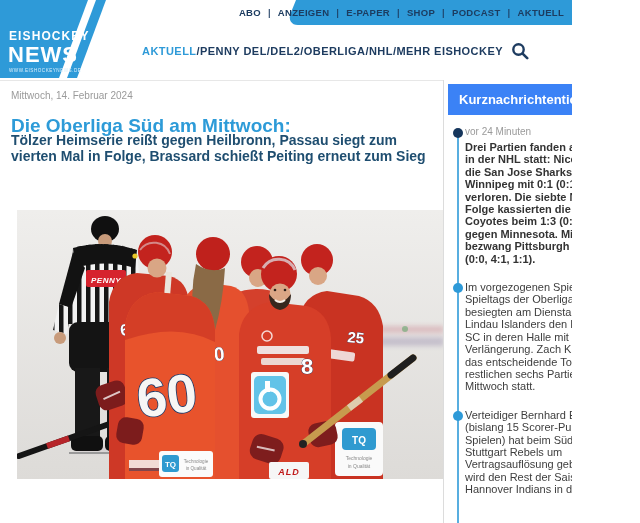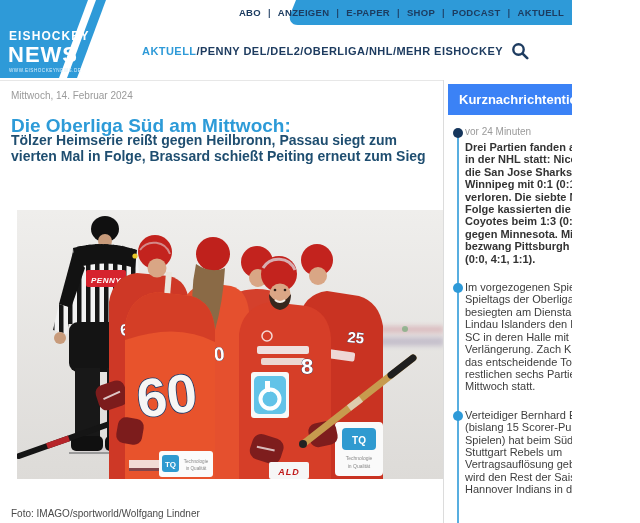--- a/index.html
+++ b/index.html
@@ -251,21 +251,20 @@
 
       <g>
         <line x1="286" y1="234" x2="396" y2="148" stroke="#c79b4e" stroke-width="7" stroke-linecap="round"></line>
         <line x1="374" y1="165" x2="396" y2="148" stroke="#1f1f1f" stroke-width="7" stroke-linecap="round"></line>
         <line x1="332" y1="198" x2="344" y2="189" stroke="#eeeeee" stroke-width="7" opacity=".6"></line>
         <circle cx="286" cy="234" r="4" fill="#222"></circle>
       </g>
     </svg>
   </figure>
 
-  <p class="caption credit">Foto: IMAGO/sportworld/Wolfgang Lindner</p>
 
   <aside class="sidebar">
     <div class="ticker-head">Kurznachrichtenticker</div>
     <div class="ticker-list">
       <div class="entry first">
         <span class="dot"></span>
         <div class="time">vor 24 Minuten</div>
         <div class="body">Drei Partien fanden am Mittwoch in der NHL statt: Nico Sturm und die San Jose Sharks haben in Winnipeg mit 0:1 (0:1, 0:0, 0:0) verloren. Die siebte Niederlage in Folge kassierten die Arizona Coyotes beim 1:3 (0:1, 0:1, 1:1) gegen Minnesota. Minuten bezwang Pittsburgh klar mit 5:2 (0:0, 4:1, 1:1).</div>
       </div>
       <div class="entry">

